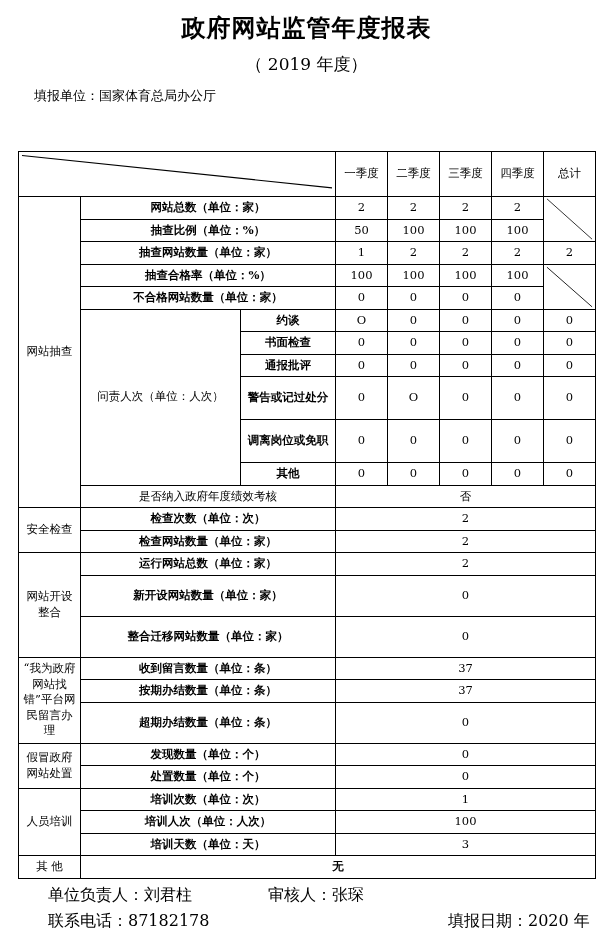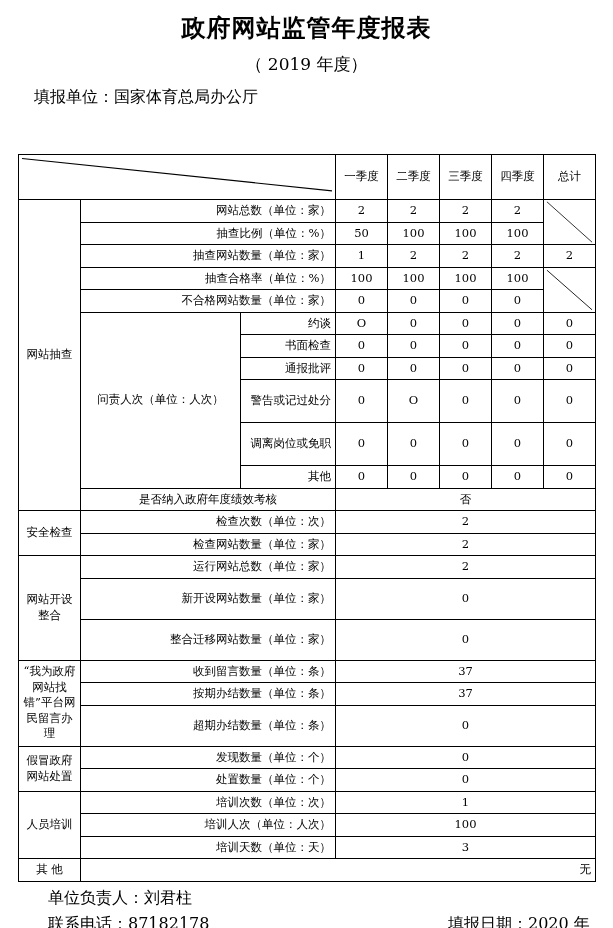--- a/index.html
+++ b/index.html
@@ -30,40 +30,40 @@
     font-family: "DejaVu Serif", serif;
   }
   .doc-subtitle {
     text-align: center;
     font-size: 17px;
     margin-top: 9px;
     font-family: "DejaVu Serif", serif;
   }
   .filler-line {
     margin: 11px 0 8px 34px;
-    font-size: 16px;
+    font-size: 13px;
     font-family: "DejaVu Serif", serif;
   }
   table.main {
     border-collapse: collapse;
     width: 577px;
     margin-left: 18px;
     table-layout: fixed;
     margin-top: 46px;
   }
   table.main td {
     border: 1px solid #000;
     font-size: 11.5px;
     font-family: "DejaVu Serif", serif;
     padding: 3px 4px;
     vertical-align: middle;
     line-height: 1.35;
   }
   .ctr { text-align: center; }
-  .lft { text-align: right; }
+  .lft { text-align: center; font-weight: bold; }
   .cat {
     text-align: center;
     font-size: 11.5px;
     line-height: 1.5;
   }
   .num { text-align: center; }
   
   .diag {
     position: relative;
     height: 38px;
@@ -308,20 +308,21 @@
       <tr>
         <td class="ctr">其  他</td>
         <td class="lft" colspan="7">无</td>
       </tr>
     </tbody>
   </table>
 
   <div class="footer">
     <div class="row">
       <div class="c1">单位负责人：刘君柱</div>
+      <div class="c2">审核人：张琛</div>
     </div>
     <div class="row">
       <div class="c1">联系电话：87182178</div>
       <div class="c2"></div>
       <div class="c3">填报日期：2020 年 1 月 15 日</div>
     </div>
   </div>
   <div class="hr-bottom"></div>
 
 </div>

